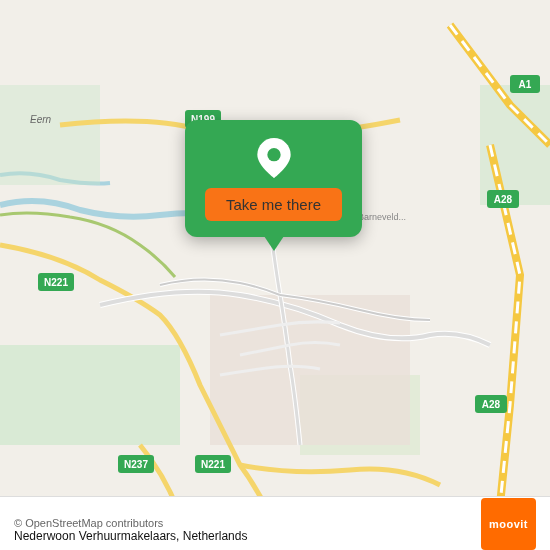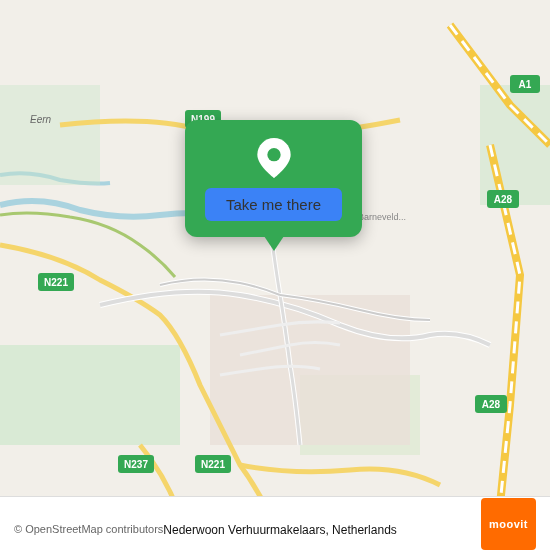--- a/index.html
+++ b/index.html
@@ -61,21 +61,21 @@
       border-top: 15px solid #34a853;
     }
 
     .pin-icon {
       width: 40px;
       height: 40px;
       margin-bottom: 10px;
     }
 
     .take-me-btn {
-      background: #3b82f6;
+      background: #f97316;
       border: none;
       border-radius: 6px;
       padding: 8px 18px;
       font-size: 15px;
       font-weight: 500;
       color: #333;
       cursor: pointer;
       width: 100%;
       text-align: center;
     }
@@ -91,21 +91,21 @@
       display: flex;
       align-items: center;
       justify-content: space-between;
       border-top: 1px solid #ddd;
       z-index: 20;
       height: 54px;
     }
 
     .bottom-left {
       display: flex;
-      flex-direction: row;
+      flex-direction: column;
       margin-top: 13px;
     }
 
     .copyright-text {
       font-size: 11px;
       color: #666;
     }
 
     .location-name {
       font-size: 12px;

